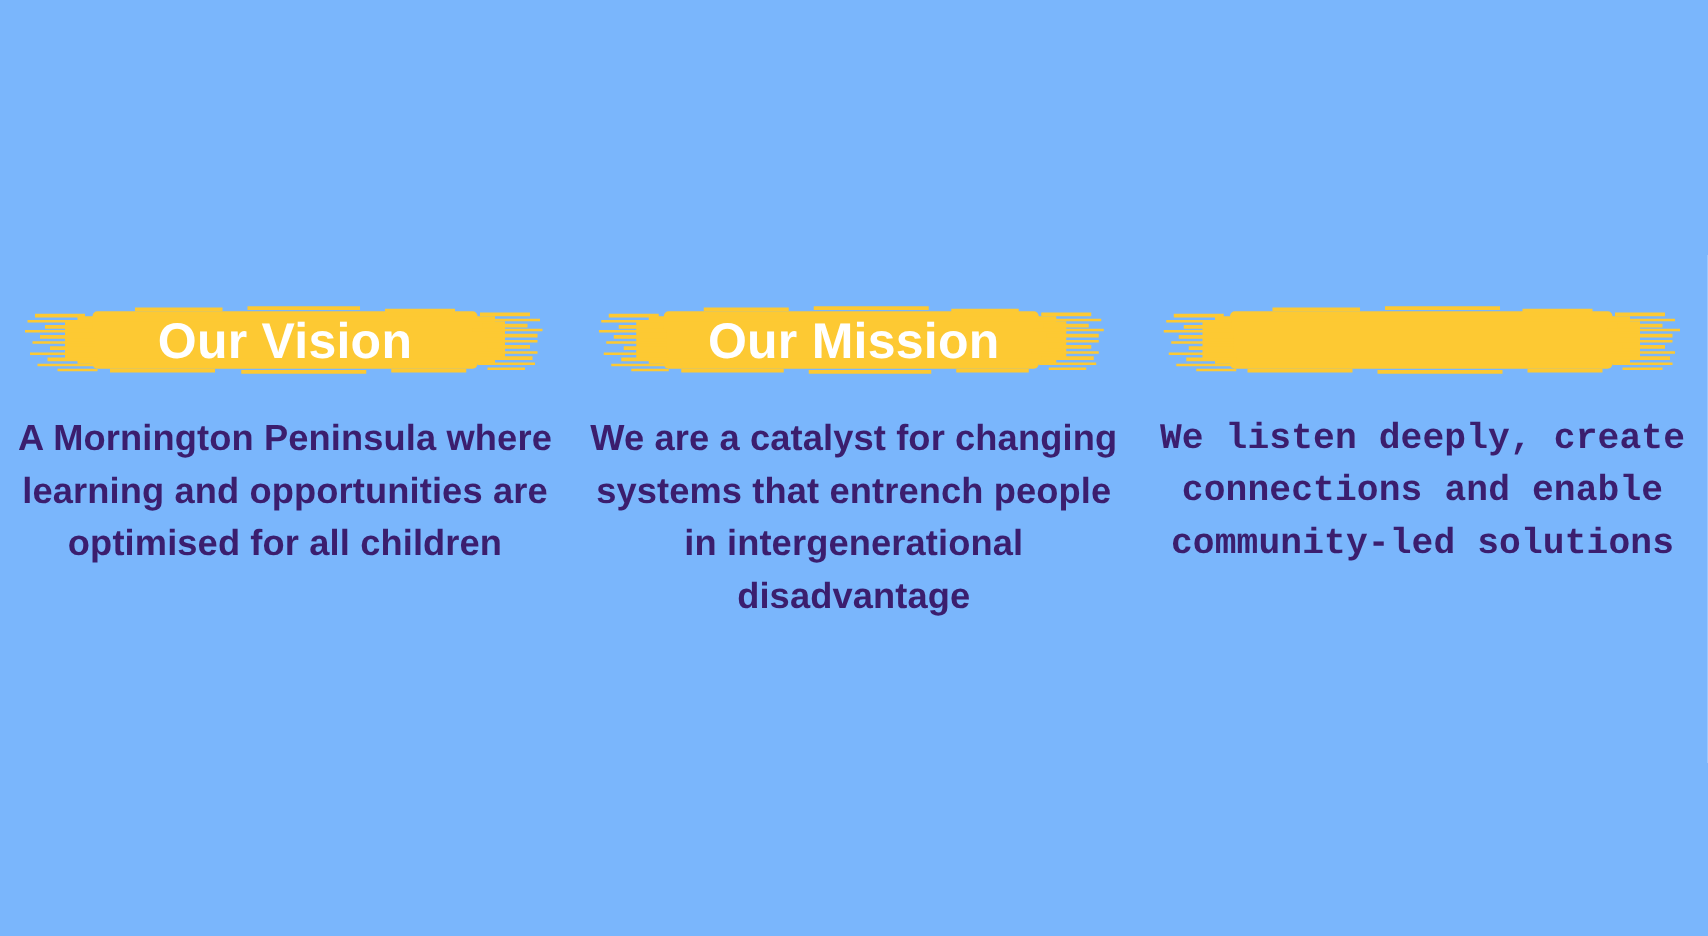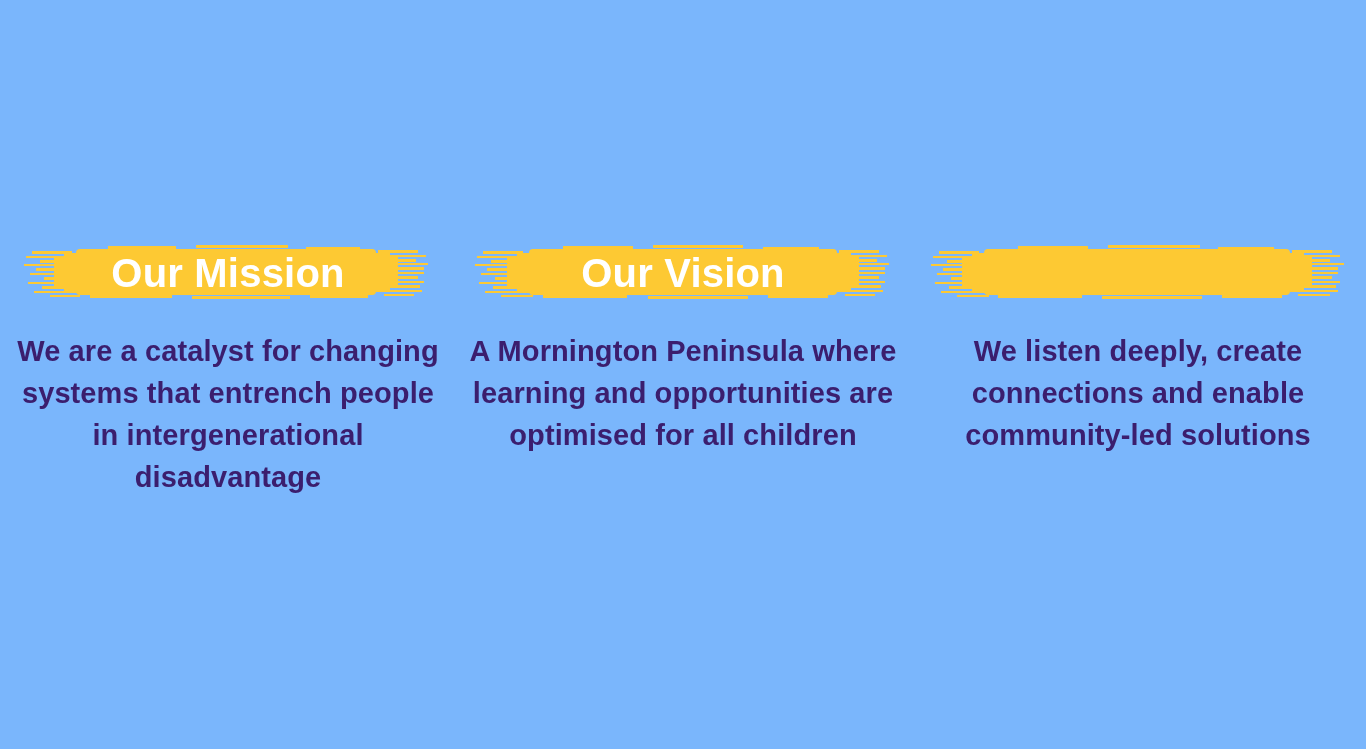--- a/index.html
+++ b/index.html
@@ -84,20 +84,65 @@
 </style>
 </head>
 <body>
 
 <div id="slide" style="background: rgb(122, 182, 252);">
 
   <div id="columns">
 
     <div class="column">
       <div class="heading-wrap">
+        <svg class="brush" width="420" height="74" viewBox="0 0 420 74" aria-hidden="true">
+          <g fill="#FDC933">
+            <rect x="56" y="13" width="308" height="46" rx="4"></rect>
+            <rect x="44" y="17" width="334" height="38"></rect>
+            <rect x="34" y="21" width="352" height="30"></rect>
+
+            <rect x="10" y="15" width="40" height="3"></rect>
+            <rect x="4" y="20" width="52" height="2"></rect>
+            <rect x="18" y="24" width="38" height="3"></rect>
+            <rect x="2" y="28" width="56" height="2"></rect>
+            <rect x="14" y="32" width="44" height="3"></rect>
+            <rect x="8" y="37" width="50" height="2"></rect>
+            <rect x="22" y="41" width="36" height="3"></rect>
+            <rect x="6" y="46" width="52" height="2"></rect>
+            <rect x="20" y="50" width="40" height="3"></rect>
+            <rect x="12" y="55" width="46" height="2"></rect>
+            <rect x="28" y="59" width="32" height="2"></rect>
+
+            <rect x="366" y="14" width="40" height="3"></rect>
+            <rect x="362" y="19" width="52" height="2"></rect>
+            <rect x="368" y="23" width="36" height="3"></rect>
+            <rect x="360" y="27" width="56" height="2"></rect>
+            <rect x="370" y="31" width="42" height="3"></rect>
+            <rect x="362" y="36" width="50" height="2"></rect>
+            <rect x="372" y="40" width="34" height="3"></rect>
+            <rect x="358" y="45" width="54" height="2"></rect>
+            <rect x="366" y="49" width="42" height="3"></rect>
+            <rect x="364" y="54" width="46" height="2"></rect>
+            <rect x="372" y="58" width="30" height="2"></rect>
+
+            <rect x="90" y="10" width="70" height="3"></rect>
+            <rect x="180" y="9" width="90" height="3"></rect>
+            <rect x="290" y="11" width="56" height="3"></rect>
+            <rect x="70" y="59" width="84" height="3"></rect>
+            <rect x="175" y="60" width="100" height="3"></rect>
+            <rect x="295" y="59" width="60" height="3"></rect>
+          </g>
+        </svg>
+        <span class="heading-text" style="color: rgb(255, 255, 255);">Our Vision</span>
+      </div>
+      <p class="body-text" style="color: rgb(59, 30, 110);">A Mornington Peninsula where learning and opportunities are optimised for all children</p>
+    </div>
+
+    <div class="column">
+      <div class="heading-wrap">
         <svg class="brush" width="408" height="74" viewBox="0 0 408 74" aria-hidden="true">
           <g fill="#FDC933">
             <rect x="52" y="13" width="300" height="46" rx="4"></rect>
             <rect x="40" y="17" width="326" height="38"></rect>
             <rect x="30" y="21" width="344" height="30"></rect>
 
             <rect x="8" y="15" width="40" height="3"></rect>
             <rect x="2" y="20" width="50" height="2"></rect>
             <rect x="16" y="24" width="36" height="3"></rect>
             <rect x="0" y="28" width="54" height="2"></rect>
@@ -129,65 +174,20 @@
             <rect x="286" y="59" width="58" height="3"></rect>
           </g>
         </svg>
         <span class="heading-text" style="color: rgb(255, 255, 255);">Our Mission</span>
       </div>
       <p class="body-text" style="color: rgb(59, 30, 110);">We are a catalyst for changing systems that entrench people in intergenerational disadvantage</p>
     </div>
 
     <div class="column">
       <div class="heading-wrap">
-        <svg class="brush" width="420" height="74" viewBox="0 0 420 74" aria-hidden="true">
-          <g fill="#FDC933">
-            <rect x="56" y="13" width="308" height="46" rx="4"></rect>
-            <rect x="44" y="17" width="334" height="38"></rect>
-            <rect x="34" y="21" width="352" height="30"></rect>
-
-            <rect x="10" y="15" width="40" height="3"></rect>
-            <rect x="4" y="20" width="52" height="2"></rect>
-            <rect x="18" y="24" width="38" height="3"></rect>
-            <rect x="2" y="28" width="56" height="2"></rect>
-            <rect x="14" y="32" width="44" height="3"></rect>
-            <rect x="8" y="37" width="50" height="2"></rect>
-            <rect x="22" y="41" width="36" height="3"></rect>
-            <rect x="6" y="46" width="52" height="2"></rect>
-            <rect x="20" y="50" width="40" height="3"></rect>
-            <rect x="12" y="55" width="46" height="2"></rect>
-            <rect x="28" y="59" width="32" height="2"></rect>
-
-            <rect x="366" y="14" width="40" height="3"></rect>
-            <rect x="362" y="19" width="52" height="2"></rect>
-            <rect x="368" y="23" width="36" height="3"></rect>
-            <rect x="360" y="27" width="56" height="2"></rect>
-            <rect x="370" y="31" width="42" height="3"></rect>
-            <rect x="362" y="36" width="50" height="2"></rect>
-            <rect x="372" y="40" width="34" height="3"></rect>
-            <rect x="358" y="45" width="54" height="2"></rect>
-            <rect x="366" y="49" width="42" height="3"></rect>
-            <rect x="364" y="54" width="46" height="2"></rect>
-            <rect x="372" y="58" width="30" height="2"></rect>
-
-            <rect x="90" y="10" width="70" height="3"></rect>
-            <rect x="180" y="9" width="90" height="3"></rect>
-            <rect x="290" y="11" width="56" height="3"></rect>
-            <rect x="70" y="59" width="84" height="3"></rect>
-            <rect x="175" y="60" width="100" height="3"></rect>
-            <rect x="295" y="59" width="60" height="3"></rect>
-          </g>
-        </svg>
-        <span class="heading-text" style="color: rgb(255, 255, 255);">Our Vision</span>
-      </div>
-      <p class="body-text" style="color: rgb(59, 30, 110);">A Mornington Peninsula where learning and opportunities are optimised for all children</p>
-    </div>
-
-    <div class="column">
-      <div class="heading-wrap">
         <svg class="brush" width="416" height="74" viewBox="0 0 416 74" aria-hidden="true">
           <g fill="#FDC933">
             <rect x="54" y="13" width="306" height="46" rx="4"></rect>
             <rect x="42" y="17" width="332" height="38"></rect>
             <rect x="32" y="21" width="350" height="30"></rect>
 
             <rect x="9" y="15" width="40" height="3"></rect>
             <rect x="3" y="20" width="52" height="2"></rect>
             <rect x="17" y="24" width="38" height="3"></rect>
             <rect x="1" y="28" width="56" height="2"></rect>
@@ -213,17 +213,17 @@
 
             <rect x="88" y="10" width="70" height="3"></rect>
             <rect x="178" y="9" width="92" height="3"></rect>
             <rect x="288" y="11" width="56" height="3"></rect>
             <rect x="68" y="59" width="84" height="3"></rect>
             <rect x="172" y="60" width="100" height="3"></rect>
             <rect x="292" y="59" width="60" height="3"></rect>
           </g>
         </svg>
       </div>
-      <p class="body-text" style="color: rgb(59, 30, 110);">We listen deeply, create connections and enable community-led solutions</p>
+      <p class="body-text" style="color: rgb(59, 30, 110); font-family: Liberation Mono, monospace;">We listen deeply, create connections and enable community-led solutions</p>
     </div>
 
   </div>
 </div>
 
 </body></html>

